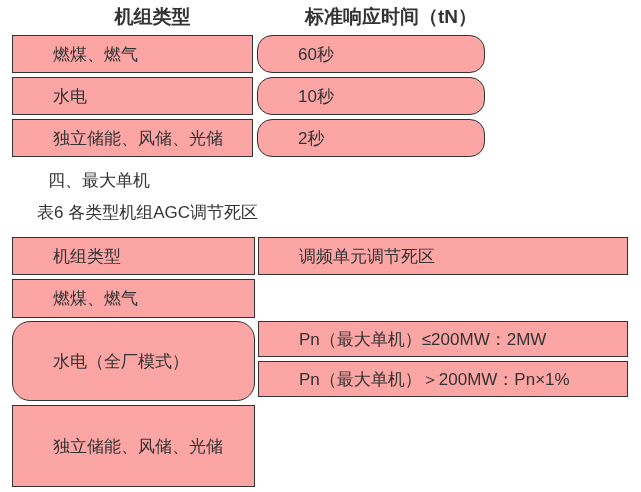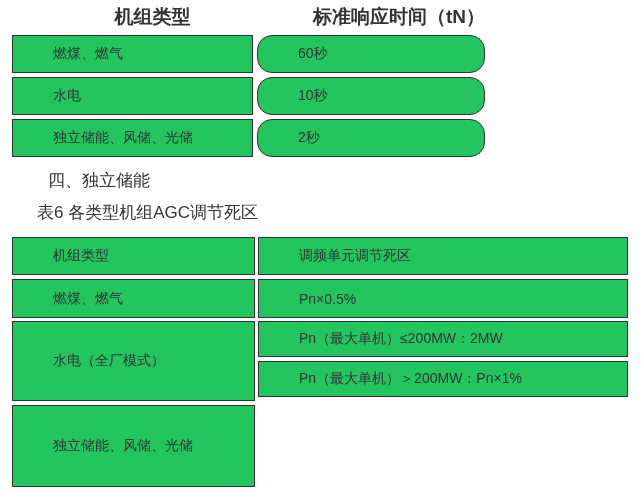--- a/index.html
+++ b/index.html
@@ -9,48 +9,48 @@
     background:#ffffff;
     font-family:"Liberation Sans","DejaVu Sans",sans-serif;
     color:#333333;
     overflow:hidden;
     box-sizing:border-box;
   }
   .row { display:flex; margin-left:12px; }
   .cell {
     box-sizing:border-box;
     border:1.5px solid #333333;
-    background:#22c55e;
+    background:#fca5a5;
     display:flex; align-items:center;
     padding-left:40px; padding-right:2px;
-    font-size:14px;
+    font-size:17px;
     overflow:hidden; white-space:nowrap;
   }
   
   .t1-header {
     display:flex; margin:5px 0 0 12px;
     font-weight:bold; font-size:19px; line-height:24px;
   }
   .t1-header .hc1 { width:241px; padding-left:40px; box-sizing:border-box; text-align:center; }
-  .t1-header .hc2 { width:228px; margin-left:4px; padding-left:40px; box-sizing:border-box; text-align:right; }
+  .t1-header .hc2 { width:228px; margin-left:4px; padding-left:40px; box-sizing:border-box; text-align:center; }
   .t1-row { margin-top:4px; }
   .t1-row.first { margin-top:6px; }
   .t1c1 { width:241px; height:38px; }
   .t1c2 { width:228px; height:38px; margin-left:4px;border-radius:15px; }
   
   .para { font-size:17px; line-height:19px; }
   .p-heading { margin:14px 0 0 48px; }
   .p-caption { margin:13px 0 0 37px; }
   
   .t2-header { margin-top:15px; }
   .t2c1 { width:243px; }
   .t2c2 { width:370px; margin-left:3px; }
   .h38 { height:38px; }
   .h39 { height:39px; }
-  .h80 { height:80px; }
+  .h80 { height:80px;border-radius:18px; }
   .h82 { height:82px; }
   .t2-r1 { margin-top:4px; }
   .t2-g1 { margin-top:3px; }
   .t2-g2 { margin-top:4px; }
   .stack { display:flex; flex-direction:column; margin-left:3px; }
   .stack .cell { width:370px; margin-left:0;text-align:right; }
   .gap4 { margin-top:4px; }
   .gap5 { margin-top:5px; }
   .h36 { height:36px; }
   .h40 { height:36px; }
@@ -71,31 +71,30 @@
   </div>
   <div class="row t1-row">
     <div class="cell t1c1">水电</div>
     <div class="cell t1c2">10秒</div>
   </div>
   <div class="row t1-row">
     <div class="cell t1c1">独立储能、风储、光储</div>
     <div class="cell t1c2">2秒</div>
   </div>
 
-  <div class="para p-heading">四、独立储能</div>
+  <div class="para p-heading">四、最大单机</div>
   <div class="para p-caption">表6 各类型机组AGC调节死区</div>
 
   <div class="row t2-header">
     <div class="cell t2c1 h38">机组类型</div>
     <div class="cell t2c2 h38">调频单元调节死区</div>
   </div>
 
   <div class="row t2-r1">
     <div class="cell t2c1 h39">燃煤、燃气</div>
-    <div class="cell t2c2 h39">Pn×0.5%</div>
   </div>
 
   <div class="row t2-g1">
     <div class="cell t2c1 h80">水电（全厂模式）</div>
     <div class="stack">
       <div class="cell h36">Pn（最大单机）≤200MW：2MW</div>
       <div class="cell h40 gap4">Pn（最大单机）＞200MW：Pn×1%</div>
     </div>
   </div>
 

